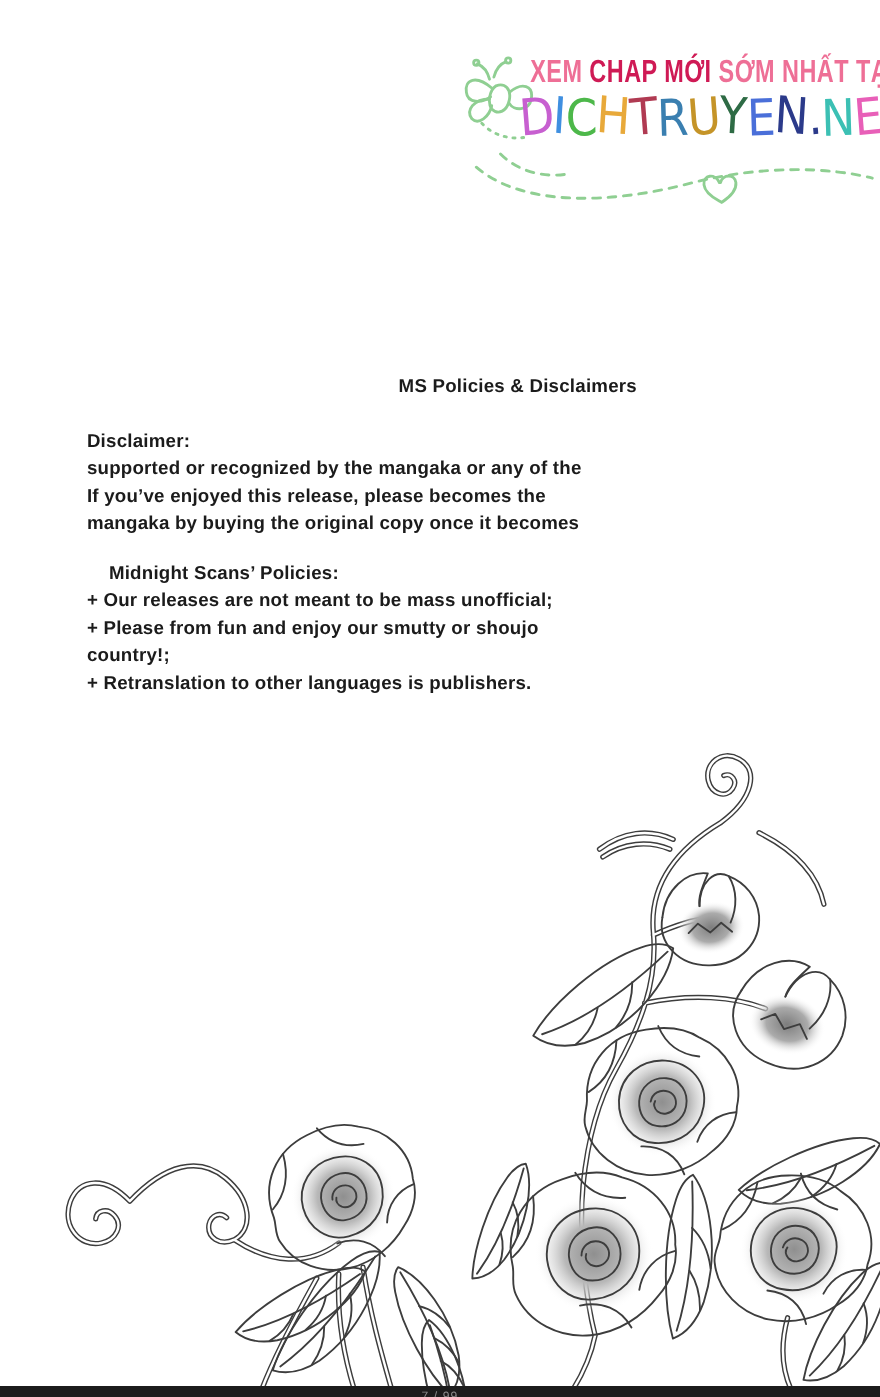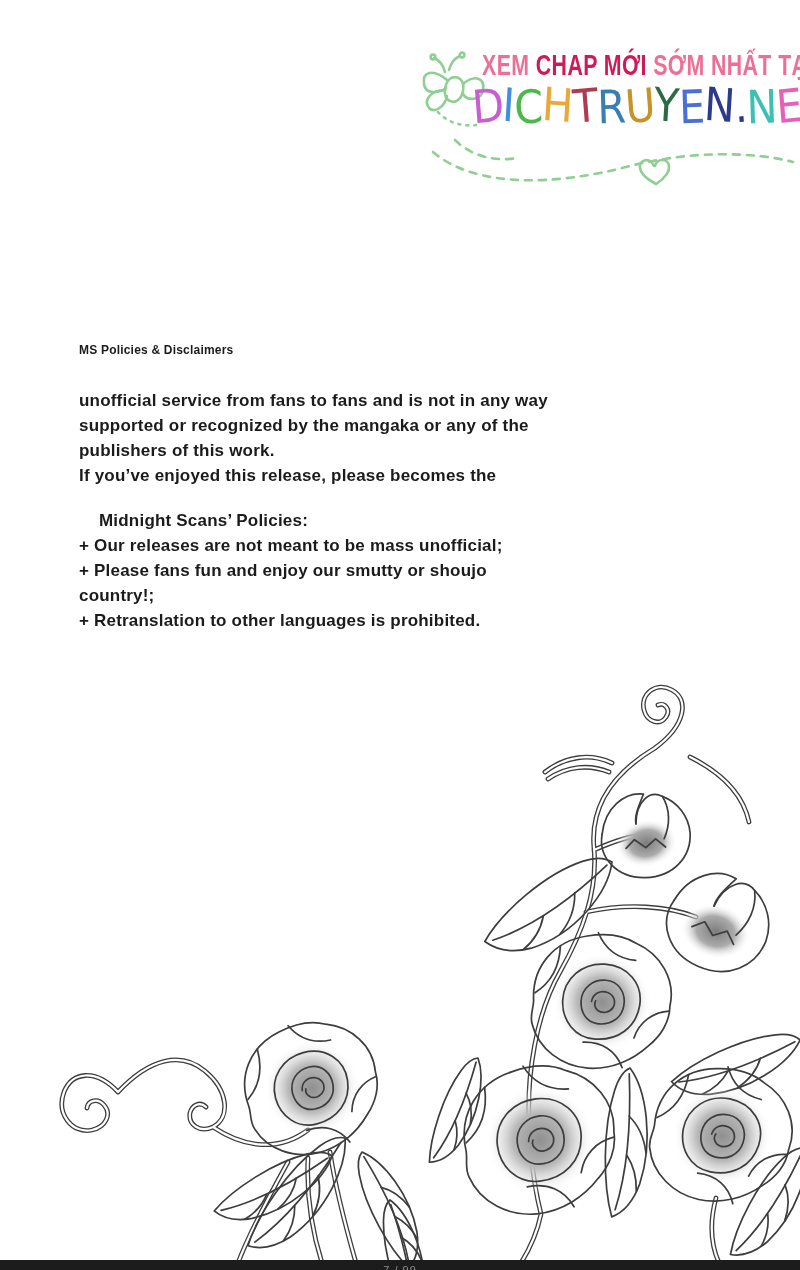--- a/index.html
+++ b/index.html
@@ -30,21 +30,21 @@
   .wm-site .seg{display:inline-block;}
   .wm-site .seg:nth-child(odd){transform:rotate(-5deg) translateY(1px);}
   .wm-site .seg:nth-child(even){transform:rotate(4deg);}
   .wm-site .seg:nth-child(3n){transform:rotate(-2deg) translateY(2px);}
 
   
   .content{
     position:absolute;left:79px;top:338px;width:500px;
     color:#1b1b1b;font-size:17px;font-weight:bold;line-height:25px;letter-spacing:.2px;
   }
-  .content .title{margin:0 0 25px 0;font-size:12px;}
+  .content .title{margin:0 0 25px 0;font-size:17px;text-align:right;}
   .content .line{height:25px;white-space:nowrap;}
   .content .policies-heading{margin-top:20px;margin-left:20px;}
 
   
   .illustration{position:absolute;left:0;top:660px;width:800px;height:610px;}
   .ln{fill:none;stroke:#3d3d3d;stroke-width:1.7;vector-effect:non-scaling-stroke;
       stroke-linecap:round;stroke-linejoin:round;}
   .stem-outer{fill:none;stroke:#3d3d3d;stroke-width:4.8;stroke-linecap:round;}
   .stem-inner{fill:none;stroke:#ffffff;stroke-width:2.2;stroke-linecap:round;}
   .doodle-stroke{fill:none;stroke:#8fcf92;stroke-width:2.6;stroke-linecap:round;}
@@ -85,30 +85,30 @@
       </g>
       <path class="doodle-stroke" d="M 229,66 C 225,57 214,59 215,68 C 216,77 228,82 231,84 C 234,82 245,75 244,66 C 243,58 232,58 230,66"></path>
     </svg>
     <div class="wm-tagline"><span class="seg" style="color: rgb(238, 111, 150);">XEM </span><span class="seg" style="color: rgb(207, 26, 85);">CHAP MỚI </span><span class="seg" style="color: rgb(238, 111, 150);">SỚM NHẤT TẠI</span></div>
     <div class="wm-site"><span class="seg" style="color: rgb(199, 95, 208);">D</span><span class="seg" style="color: rgb(63, 143, 224);">I</span><span class="seg" style="color: rgb(77, 184, 74);">C</span><span class="seg" style="color: rgb(232, 169, 58);">H</span><span class="seg" style="color: rgb(176, 58, 82);">T</span><span class="seg" style="color: rgb(58, 127, 176);">R</span><span class="seg" style="color: rgb(197, 148, 40);">U</span><span class="seg" style="color: rgb(46, 107, 69);">Y</span><span class="seg" style="color: rgb(74, 111, 217);">E</span><span class="seg" style="color: rgb(43, 58, 138);">N</span><span class="seg" style="color: rgb(43, 58, 138);">.</span><span class="seg" style="color: rgb(60, 192, 180);">N</span><span class="seg" style="color: rgb(232, 95, 184);">E</span><span class="seg" style="color: rgb(155, 89, 208);">T</span></div>
   </div>
 
   <div class="content">
     <div class="title">MS Policies &amp; Disclaimers</div>
 
-    <div class="line">unofficial service from fans to fans and is not in any way</div>
+    <div class="line">Disclaimer:</div>
     <div class="line">supported or recognized by the mangaka or any of the</div>
-    <div class="line">publishers of this work.</div>
     <div class="line">If you’ve enjoyed this release, please becomes the</div>
+    <div class="line">mangaka by buying the original copy once it becomes</div>
 
     <div class="line policies-heading">Midnight Scans’ Policies:</div>
     <div class="line">+ Our releases are not meant to be mass unofficial;</div>
-    <div class="line">+ Please fans fun and enjoy our smutty or shoujo</div>
+    <div class="line">+ Please from fun and enjoy our smutty or shoujo</div>
     <div class="line">country!;</div>
-    <div class="line">+ Retranslation to other languages is prohibited.</div>
+    <div class="line">+ Retranslation to other languages is publishers.</div>
   </div>
 
   <svg class="illustration" viewBox="0 660 800 610" width="800" height="610">
     <defs>
       <radialGradient id="shade" cx="50%" cy="50%" r="50%">
         <stop offset="0%" stop-color="#8f8f8f"></stop>
         <stop offset="50%" stop-color="#b8b8b8"></stop>
         <stop offset="78%" stop-color="#d9d9d9" stop-opacity=".45"></stop>
         <stop offset="100%" stop-color="#ffffff" stop-opacity="0"></stop>
       </radialGradient>

